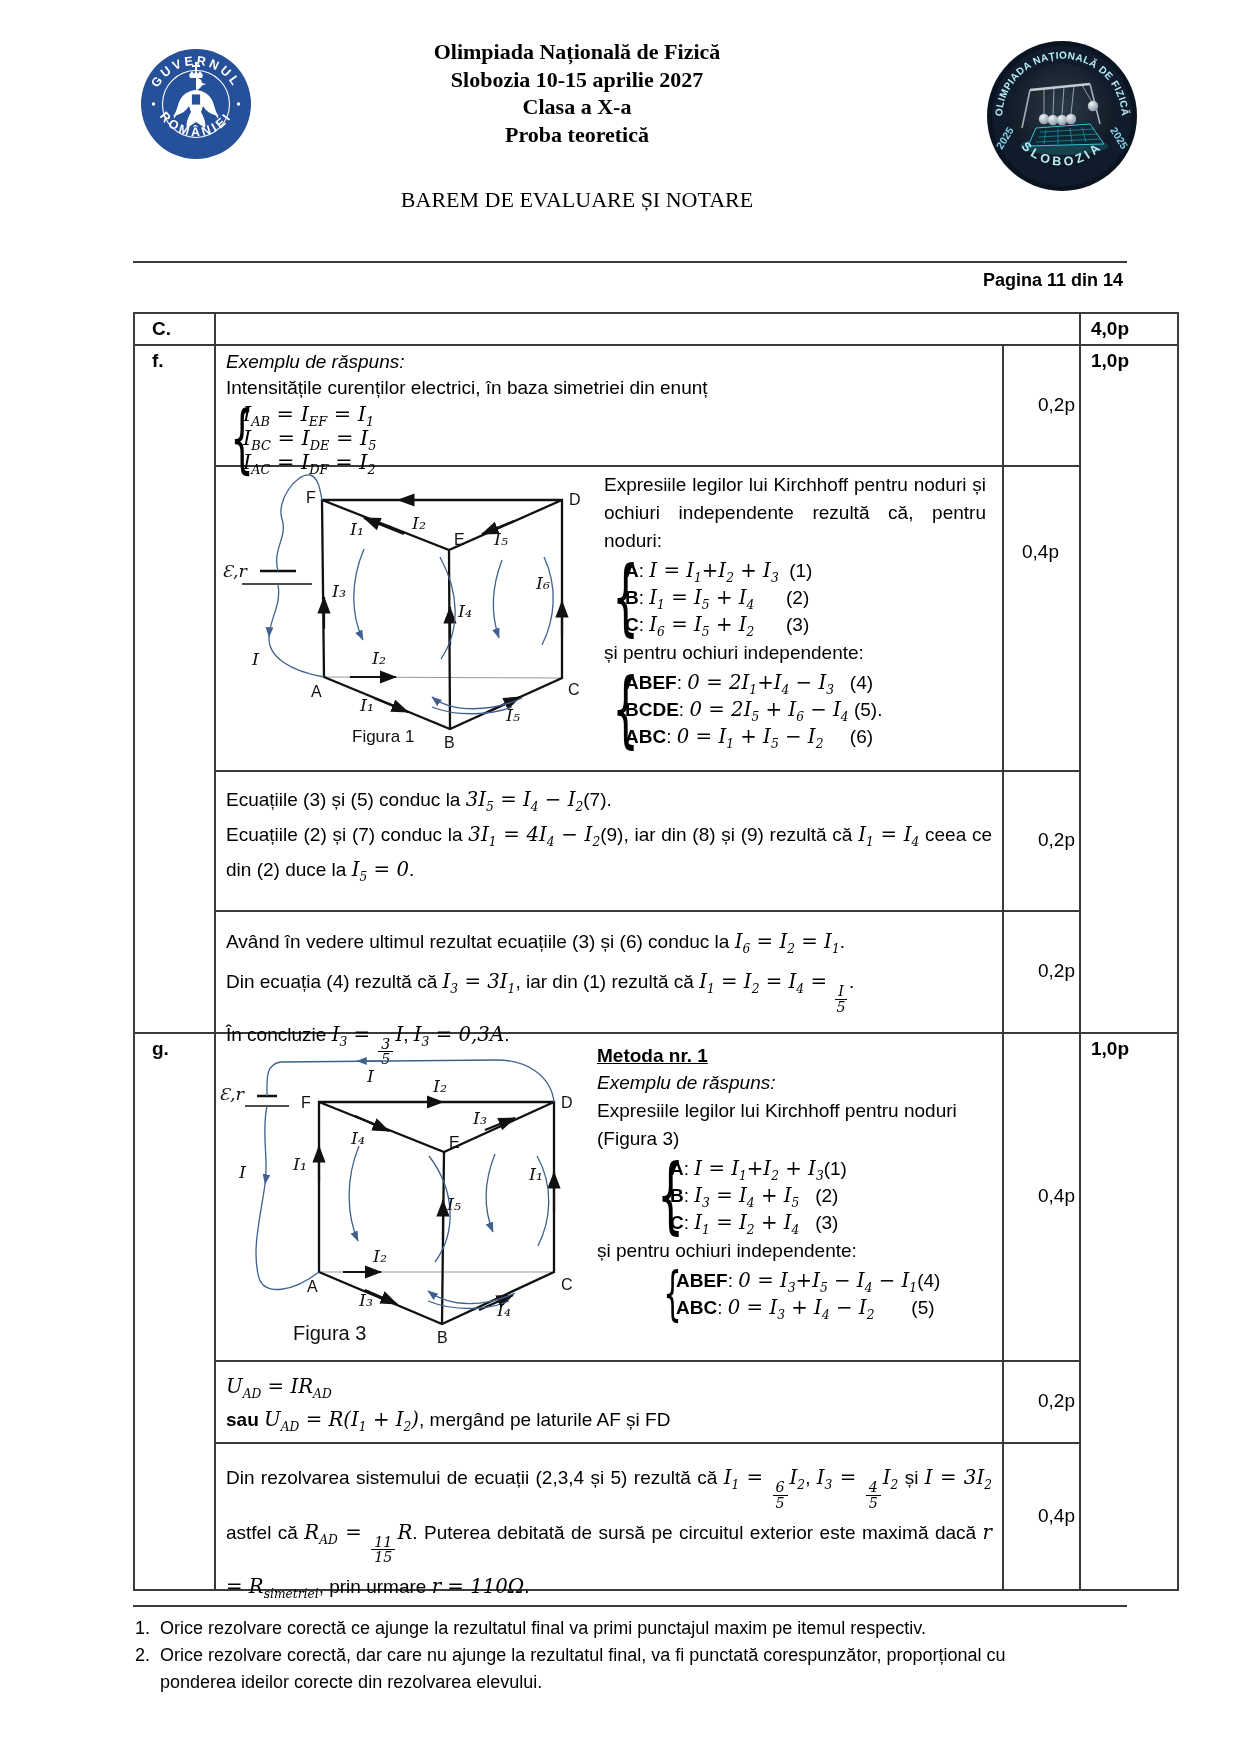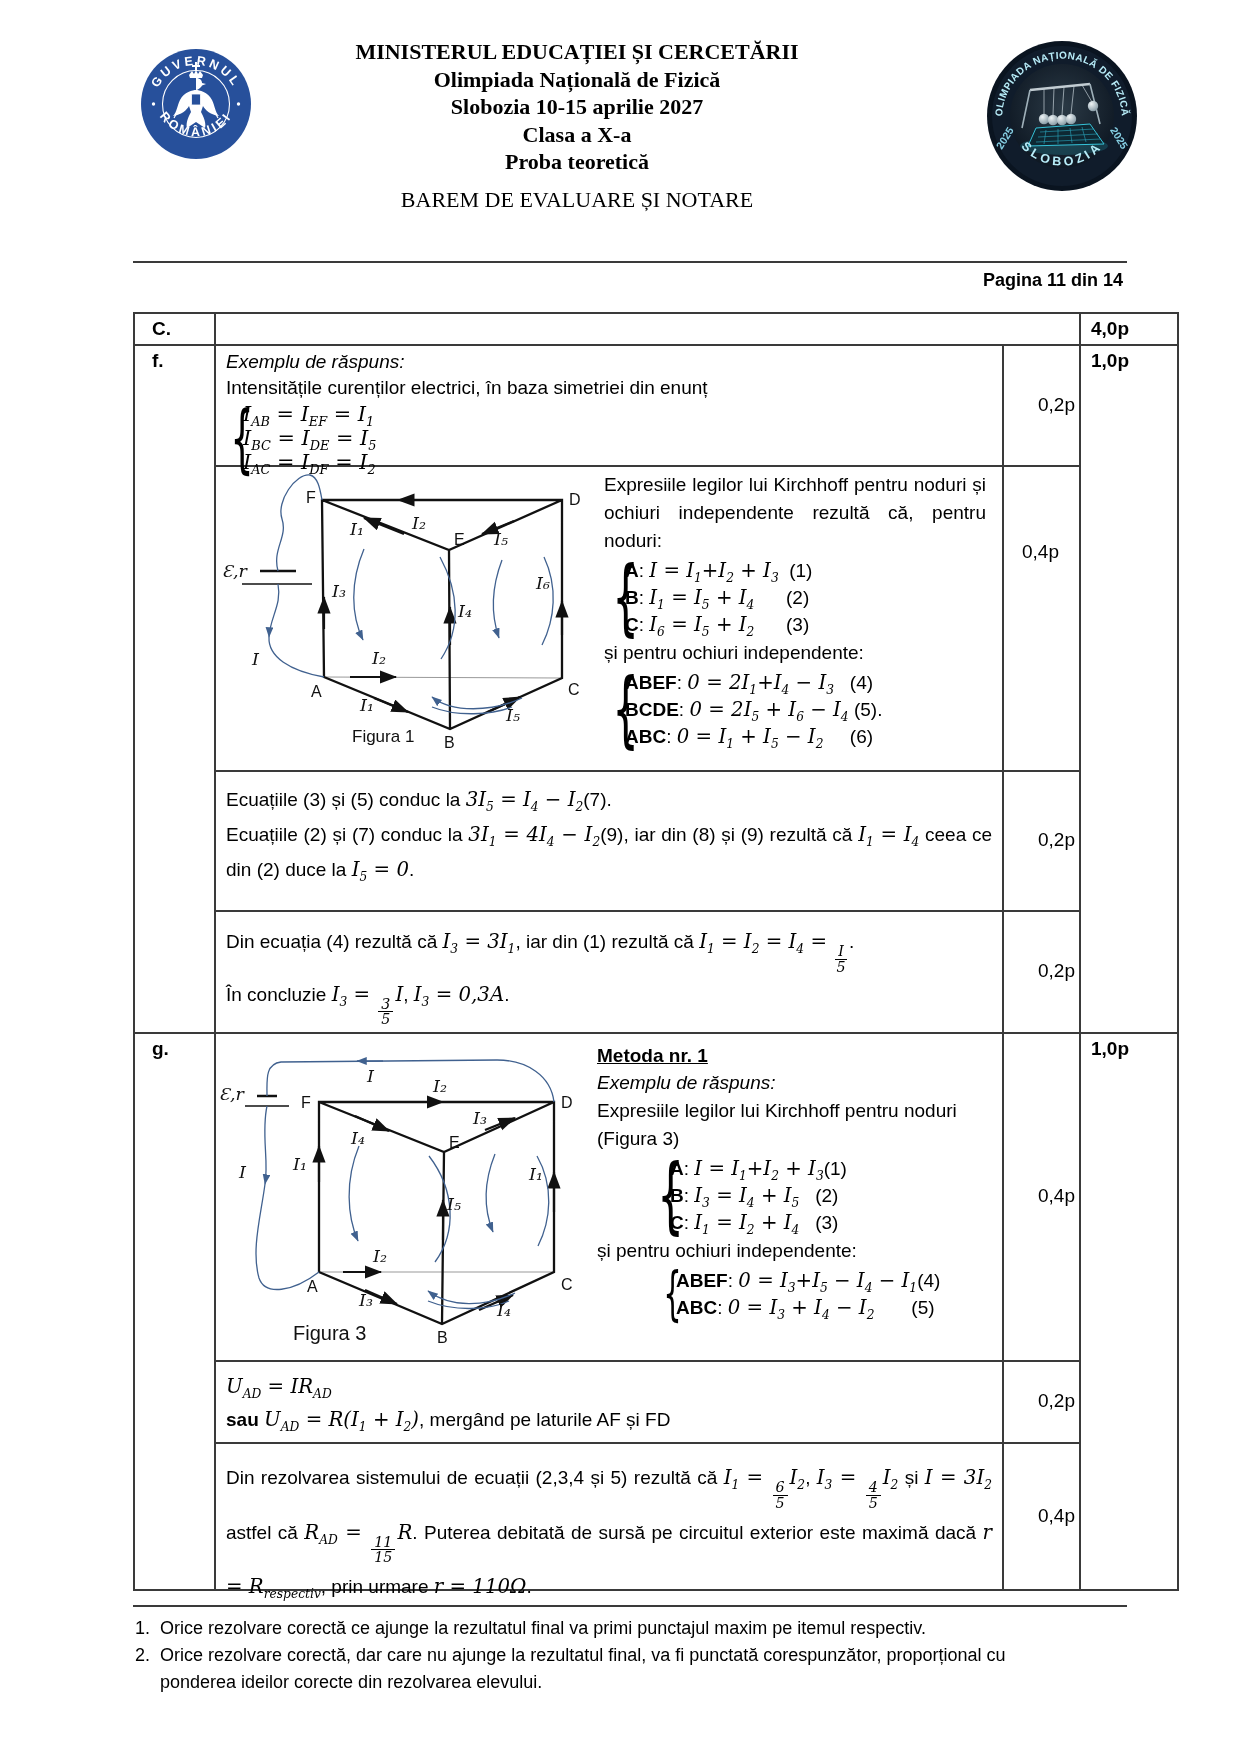--- a/index.html
+++ b/index.html
@@ -114,21 +114,20 @@
       <textPath href="#ot" startOffset="50%" text-anchor="middle">OLIMPIADA NAȚIONALĂ DE FIZICĂ</textPath>
     </text>
     <text font-size="12.5" font-weight="bold" fill="#b7ecf8" letter-spacing="3.5">
       <textPath href="#ob" startOffset="50%" text-anchor="middle">SLOBOZIA</textPath>
     </text>
     <text transform="translate(22,100) rotate(-58)" text-anchor="middle" font-size="10.5" font-weight="bold" fill="#86cfe3">2025</text>
     <text transform="translate(130,100) rotate(58)" text-anchor="middle" font-size="10.5" font-weight="bold" fill="#86cfe3">2025</text>
   </svg>
 
   <div class="abs htitle" style="left:270px;top:38px;width:614px">
-    <div>MINISTERUL EDUCAȚIEI ȘI CERCETĂRII</div>
     <div>Olimpiada Națională de Fizică</div>
     <div>Slobozia 10-15 aprilie 2027</div>
     <div>Clasa a X-a</div>
     <div>Proba teoretică</div>
   </div>
   <div class="abs barem" style="left:270px;top:187px;width:614px">BAREM DE EVALUARE ȘI NOTARE</div>
 
   <div class="abs rule" style="left:133px;top:261px;width:994px"></div>
   <div class="abs pageno" style="left:900px;top:270px;width:223px">Pagina 11 din 14</div>
 
@@ -259,20 +258,21 @@
 
     <div class="cell jus" style="left:91px;top:468px;width:766px;line-height:35px">
       <div>Ecuațiile (3) și (5) conduc la <span class="m">3I<sub>5</sub> = I<sub>4</sub> − I<sub>2</sub></span>(7).</div>
       <div class="jus">Ecuațiile (2) și (7) conduc la <span class="m">3I<sub>1</sub> = 4I<sub>4</sub> − I<sub>2</sub></span>(9), iar din (8) și (9) rezultă că <span class="m">I<sub>1</sub> = I<sub>4</sub></span> ceea ce din (2) duce la <span class="m">I<sub>5</sub> = 0</span>.</div>
     </div>
     <div class="cell pts mid" style="left:867px;top:456px;width:77px;height:140px">
       <span>0,2p</span>
     </div>
 
     <div class="cell" style="left:91px;top:608px;width:766px;line-height:40px">
+      <div>Având în vedere ultimul rezultat ecuațiile (3) și (6) conduc la <span class="m">I<sub>6</sub> = I<sub>2</sub> = I<sub>1</sub></span>.</div>
       <div>Din ecuația (4) rezultă că <span class="m">I<sub>3</sub> = 3I<sub>1</sub></span>, iar din (1) rezultă că <span class="m">I<sub>1</sub> = I<sub>2</sub> = I<sub>4</sub> = <span class="fr">
               <span class="fn">I</span>
               <span class="fd">5</span>
             </span></span>.</div>
       <div>În concluzie <span class="m">I<sub>3</sub> = <span class="fr">
               <span class="fn">3</span>
               <span class="fd">5</span>
             </span>I</span>, <span class="m">I<sub>3</sub> = 0,3A</span>.</div>
     </div>
     <div class="cell pts mid" style="left:867px;top:596px;width:77px;height:122px">
@@ -380,21 +380,21 @@
     <div class="cell jus" style="left:91px;top:1142px;width:766px;line-height:44px">
       <div class="jus">Din rezolvarea sistemului de ecuații (2,3,4 și 5) rezultă că <span class="m">I<sub>1</sub> = <span class="fr">
               <span class="fn">6</span>
               <span class="fd">5</span>
             </span>I<sub>2</sub></span>, <span class="m">I<sub>3</sub> = <span class="fr">
               <span class="fn">4</span>
               <span class="fd">5</span>
             </span>I<sub>2</sub></span> și <span class="m">I = 3I<sub>2</sub></span> astfel că <span class="m">R<sub>AD</sub> = <span class="fr">
               <span class="fn">11</span>
               <span class="fd">15</span>
-            </span>R</span>. Puterea debitată de sursă pe circuitul exterior este maximă dacă <span class="m">r = R<sub>respectiv</sub></span>, prin urmare <span class="m">r = 110Ω</span>.</div>
+            </span>R</span>. Puterea debitată de sursă pe circuitul exterior este maximă dacă <span class="m">r = R<sub>simetriei</sub></span>, prin urmare <span class="m">r = 110Ω</span>.</div>
     </div>
     <div class="cell pts mid" style="left:867px;top:1128px;width:77px;height:147px">
       <span>0,4p</span>
     </div>
 
   </div>
 
   <div class="abs rule" style="left:133px;top:1605px;width:994px"></div>
 
   <div class="abs fn-item" style="left:135px;top:1615px;width:990px">

